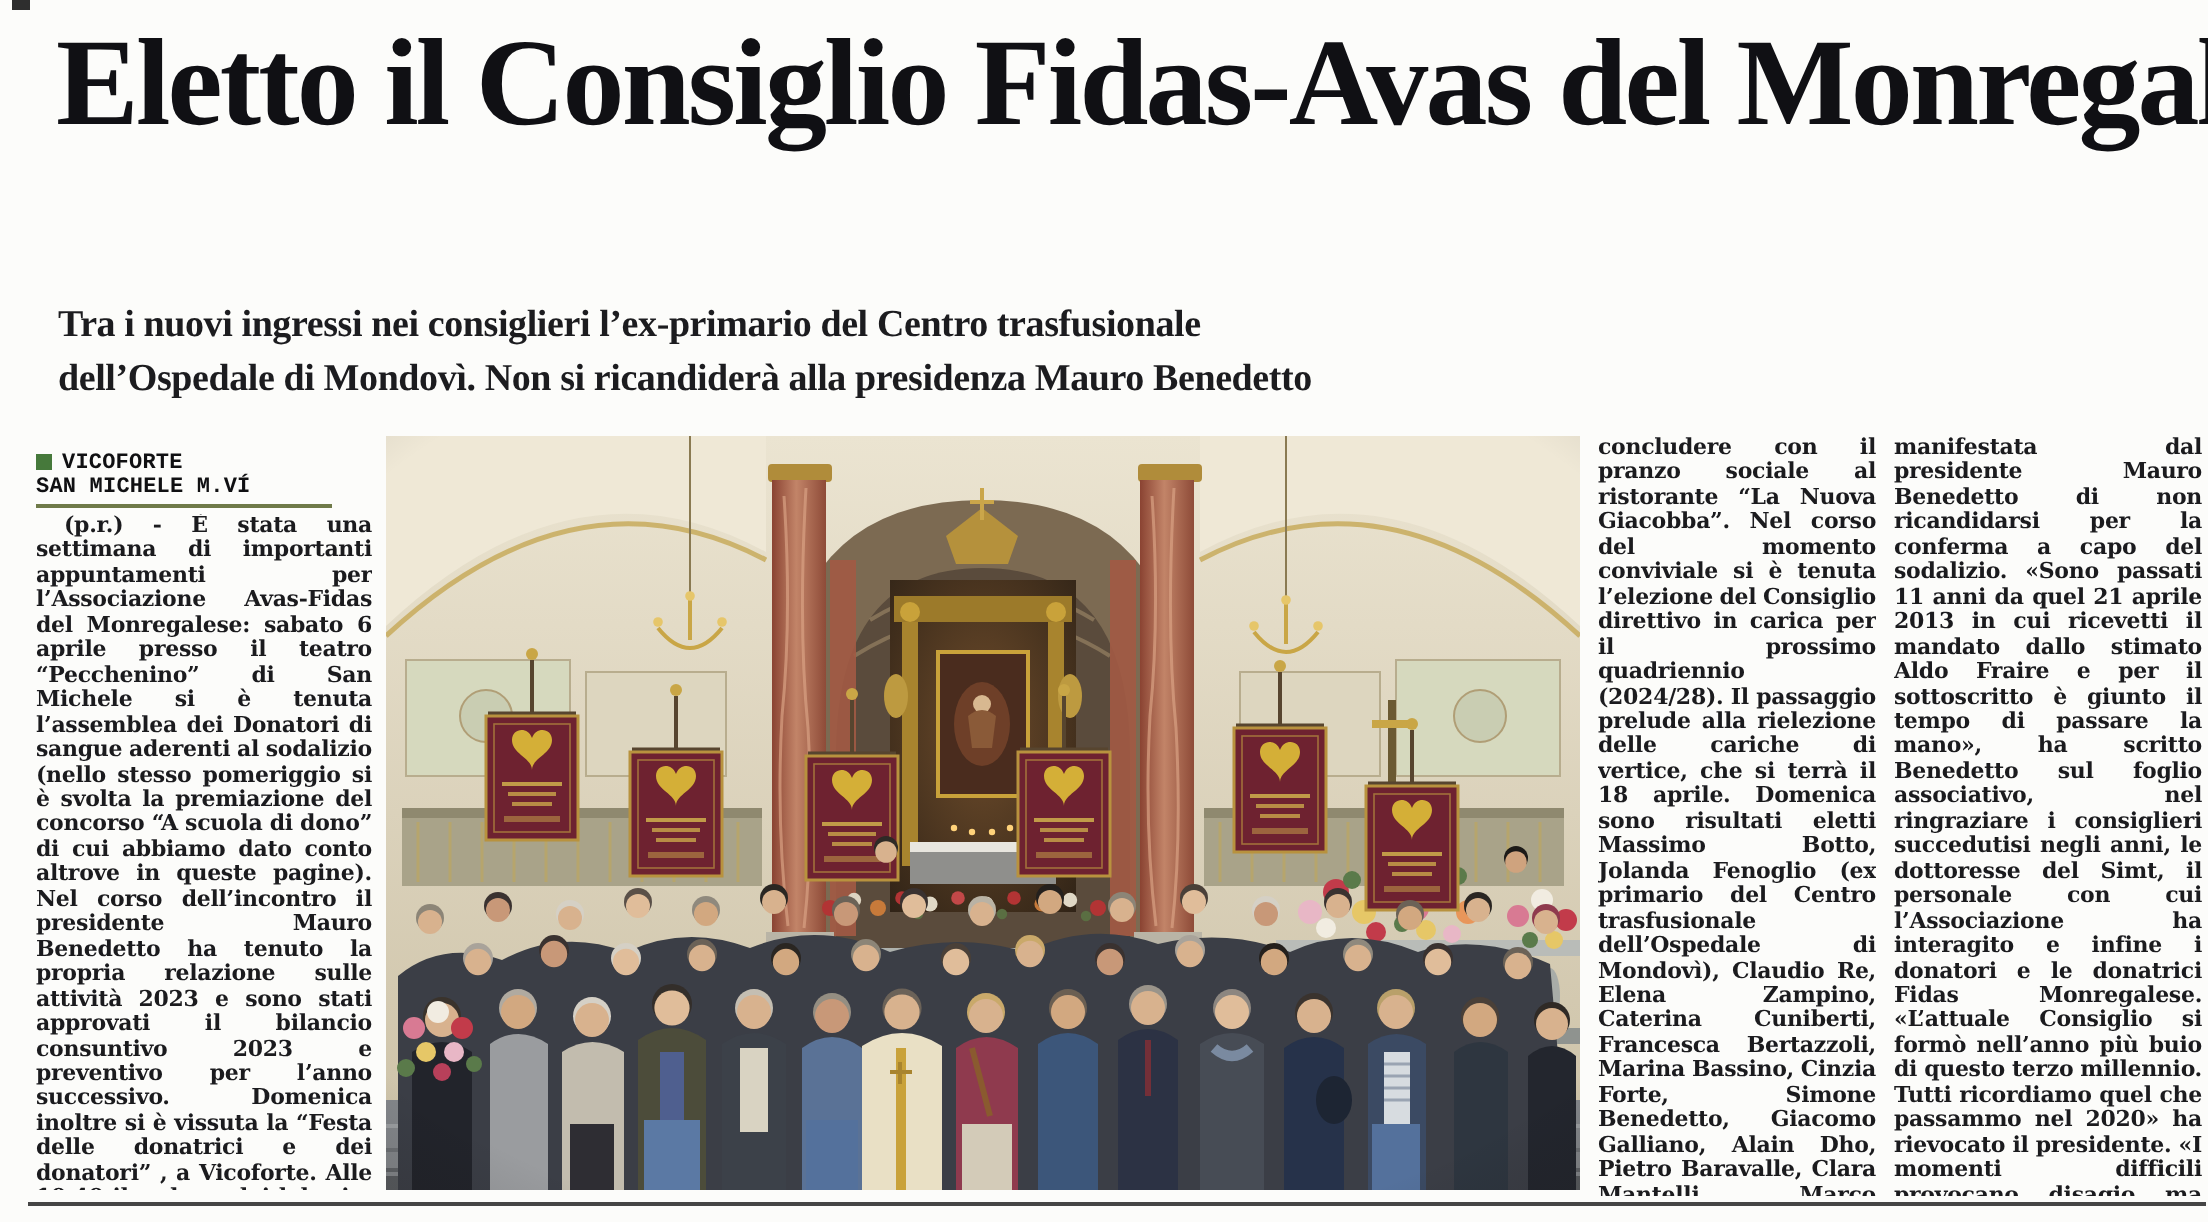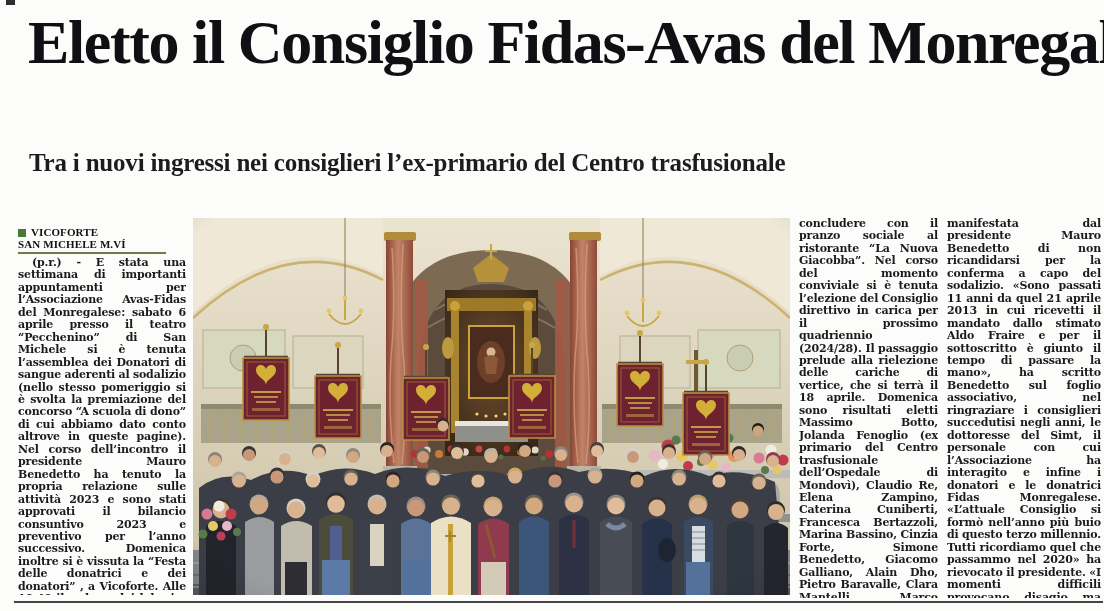--- a/index.html
+++ b/index.html
@@ -7,23 +7,23 @@
     width:1104px;height:611px;position:relative;overflow:hidden;
     background:#fcfcfa;color:#17171a;
     font-family:"Liberation Serif",serif;
   }
   .speck{position:absolute;left:6px;top:0;width:9px;height:5px;background:#2e2e2e;}
   .headline{position:absolute;left:28px;top:12px;width:1072px;
     font-family:"Liberation Serif",serif;font-weight:700;color:#101014;
     font-size:62px;line-height:61px;letter-spacing:-1.4px;white-space:nowrap;}
   .subheadline{position:absolute;left:29px;top:150px;width:1040px;
     font-family:"Liberation Serif",serif;font-weight:600;color:#1c1c1f;
-    font-size:25px;line-height:26.5px;letter-spacing:-0.2px;white-space:nowrap;}
+    font-size:19px;line-height:26.5px;letter-spacing:-0.2px;white-space:nowrap;}
   .kicker{position:absolute;left:18px;top:226px;width:160px;
-    font-family:Liberation Serif, serif;font-weight:bold;
+    font-family:Liberation Mono, monospace;font-weight:bold;
     font-size:11px;line-height:12px;color:#101012;letter-spacing:0.1px;}
   .kicker .sq{display:inline-block;width:8px;height:8px;background:#46793b;margin-right:5px;position:relative;top:0.5px;}
   .kicker-rule{position:absolute;left:18px;top:252px;width:148px;height:2px;background:#6f7a49;}
   .col{position:absolute;top:218px;
     font-family:"DejaVu Serif",serif;font-weight:bold;color:#1b1b1e;
     font-size:11px;line-height:12.45px;text-align:justify;
     letter-spacing:-0.15px;word-spacing:-0.6px;overflow:hidden;}
   .col p{margin:0;}
   .col1{left:18px;top:257px;width:168px;height:338px;}
   .col1 p{text-indent:14px;}
@@ -37,20 +37,21 @@
 <body>
 
 <div class="speck"></div>
 
 <header>
   <div class="headline">
     <div>Eletto il Consiglio Fidas-Avas del Monregalese:</div>
   </div>
   <div class="subheadline">
     <div>Tra i nuovi ingressi nei consiglieri l’ex-primario del Centro trasfusionale</div>
+    <div>dell’Ospedale di Mondovì. Non si ricandiderà alla presidenza Mauro Benedetto</div>
   </div>
 </header>
 
 <div class="kicker">
   <span class="sq"></span><span>VICOFORTE</span><br>
   <span>SAN MICHELE M.VÍ</span>
 </div>
 <div class="kicker-rule"></div>
 
 <div class="col col1">

